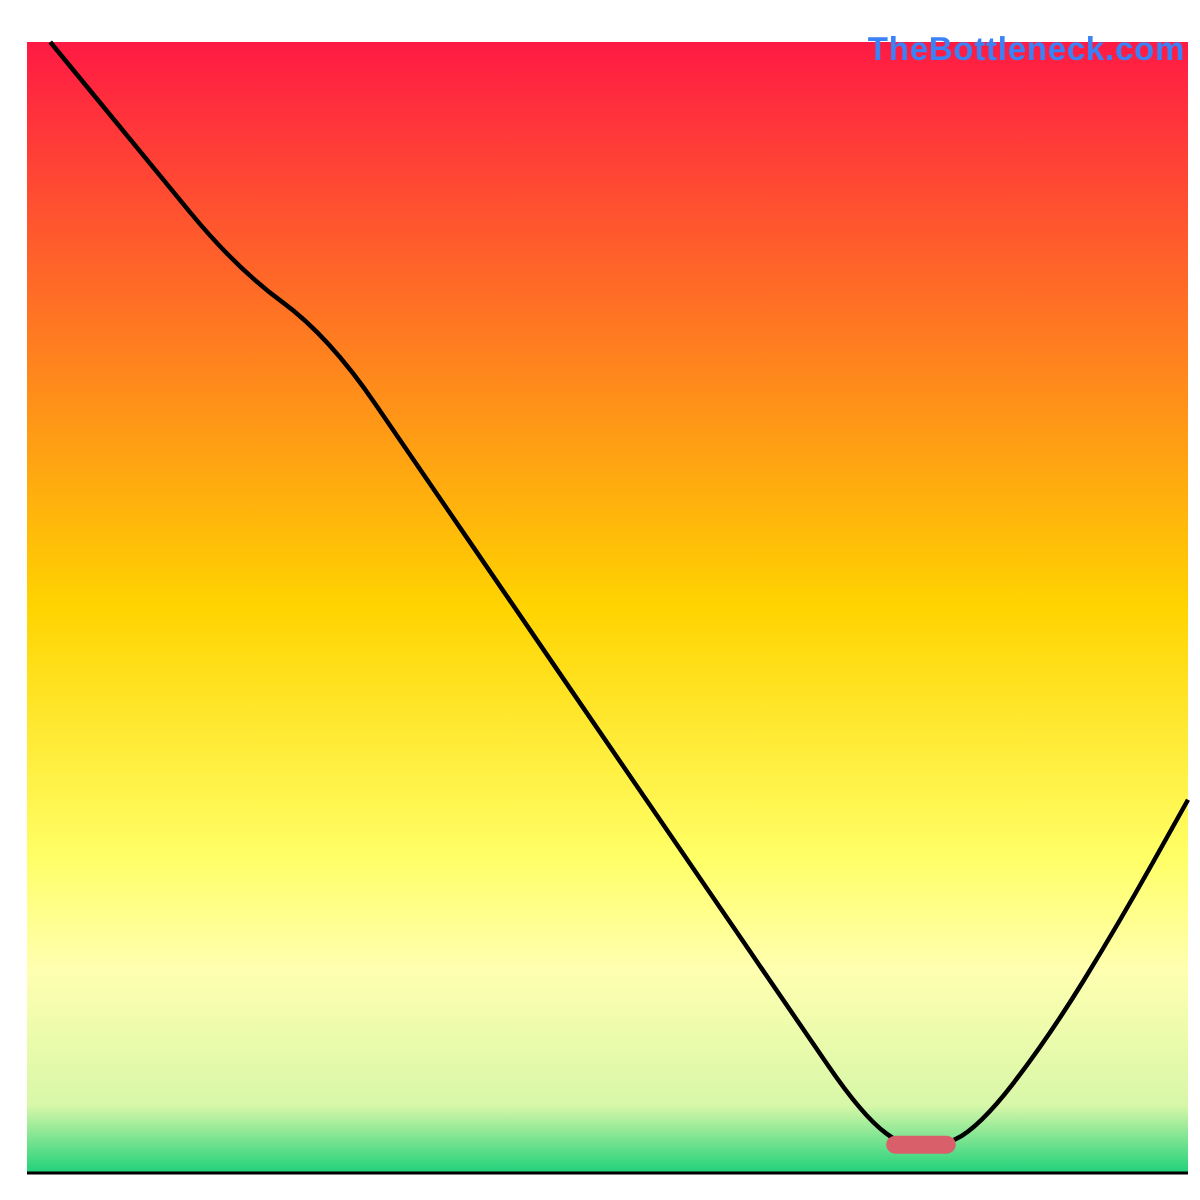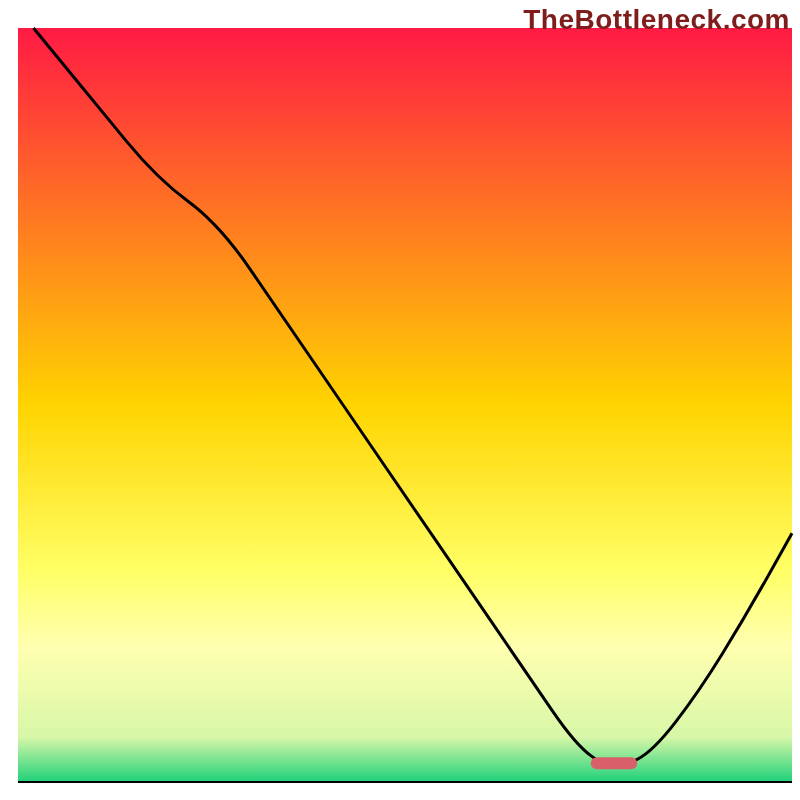--- a/index.html
+++ b/index.html
@@ -15,24 +15,24 @@
     width: 800px;
     height: 800px;
   }
   svg.chart {
     display: block;
     width: 800px;
     height: 800px;
   }
   .watermark {
     position: absolute;
-    top: 4px;
+    top: 20px;
     right: 10px;
-    color: #7f1d1d;
-    font-size: 28px;
+    color: #3b82f6;
+    font-size: 22px;
     font-weight: 600;
     letter-spacing: 0.5px;
     user-select: none;
   }
 </style>
 </head>
 <body>
 
 <div class="chart-wrap">
   <div class="watermark">TheBottleneck.com</div>

